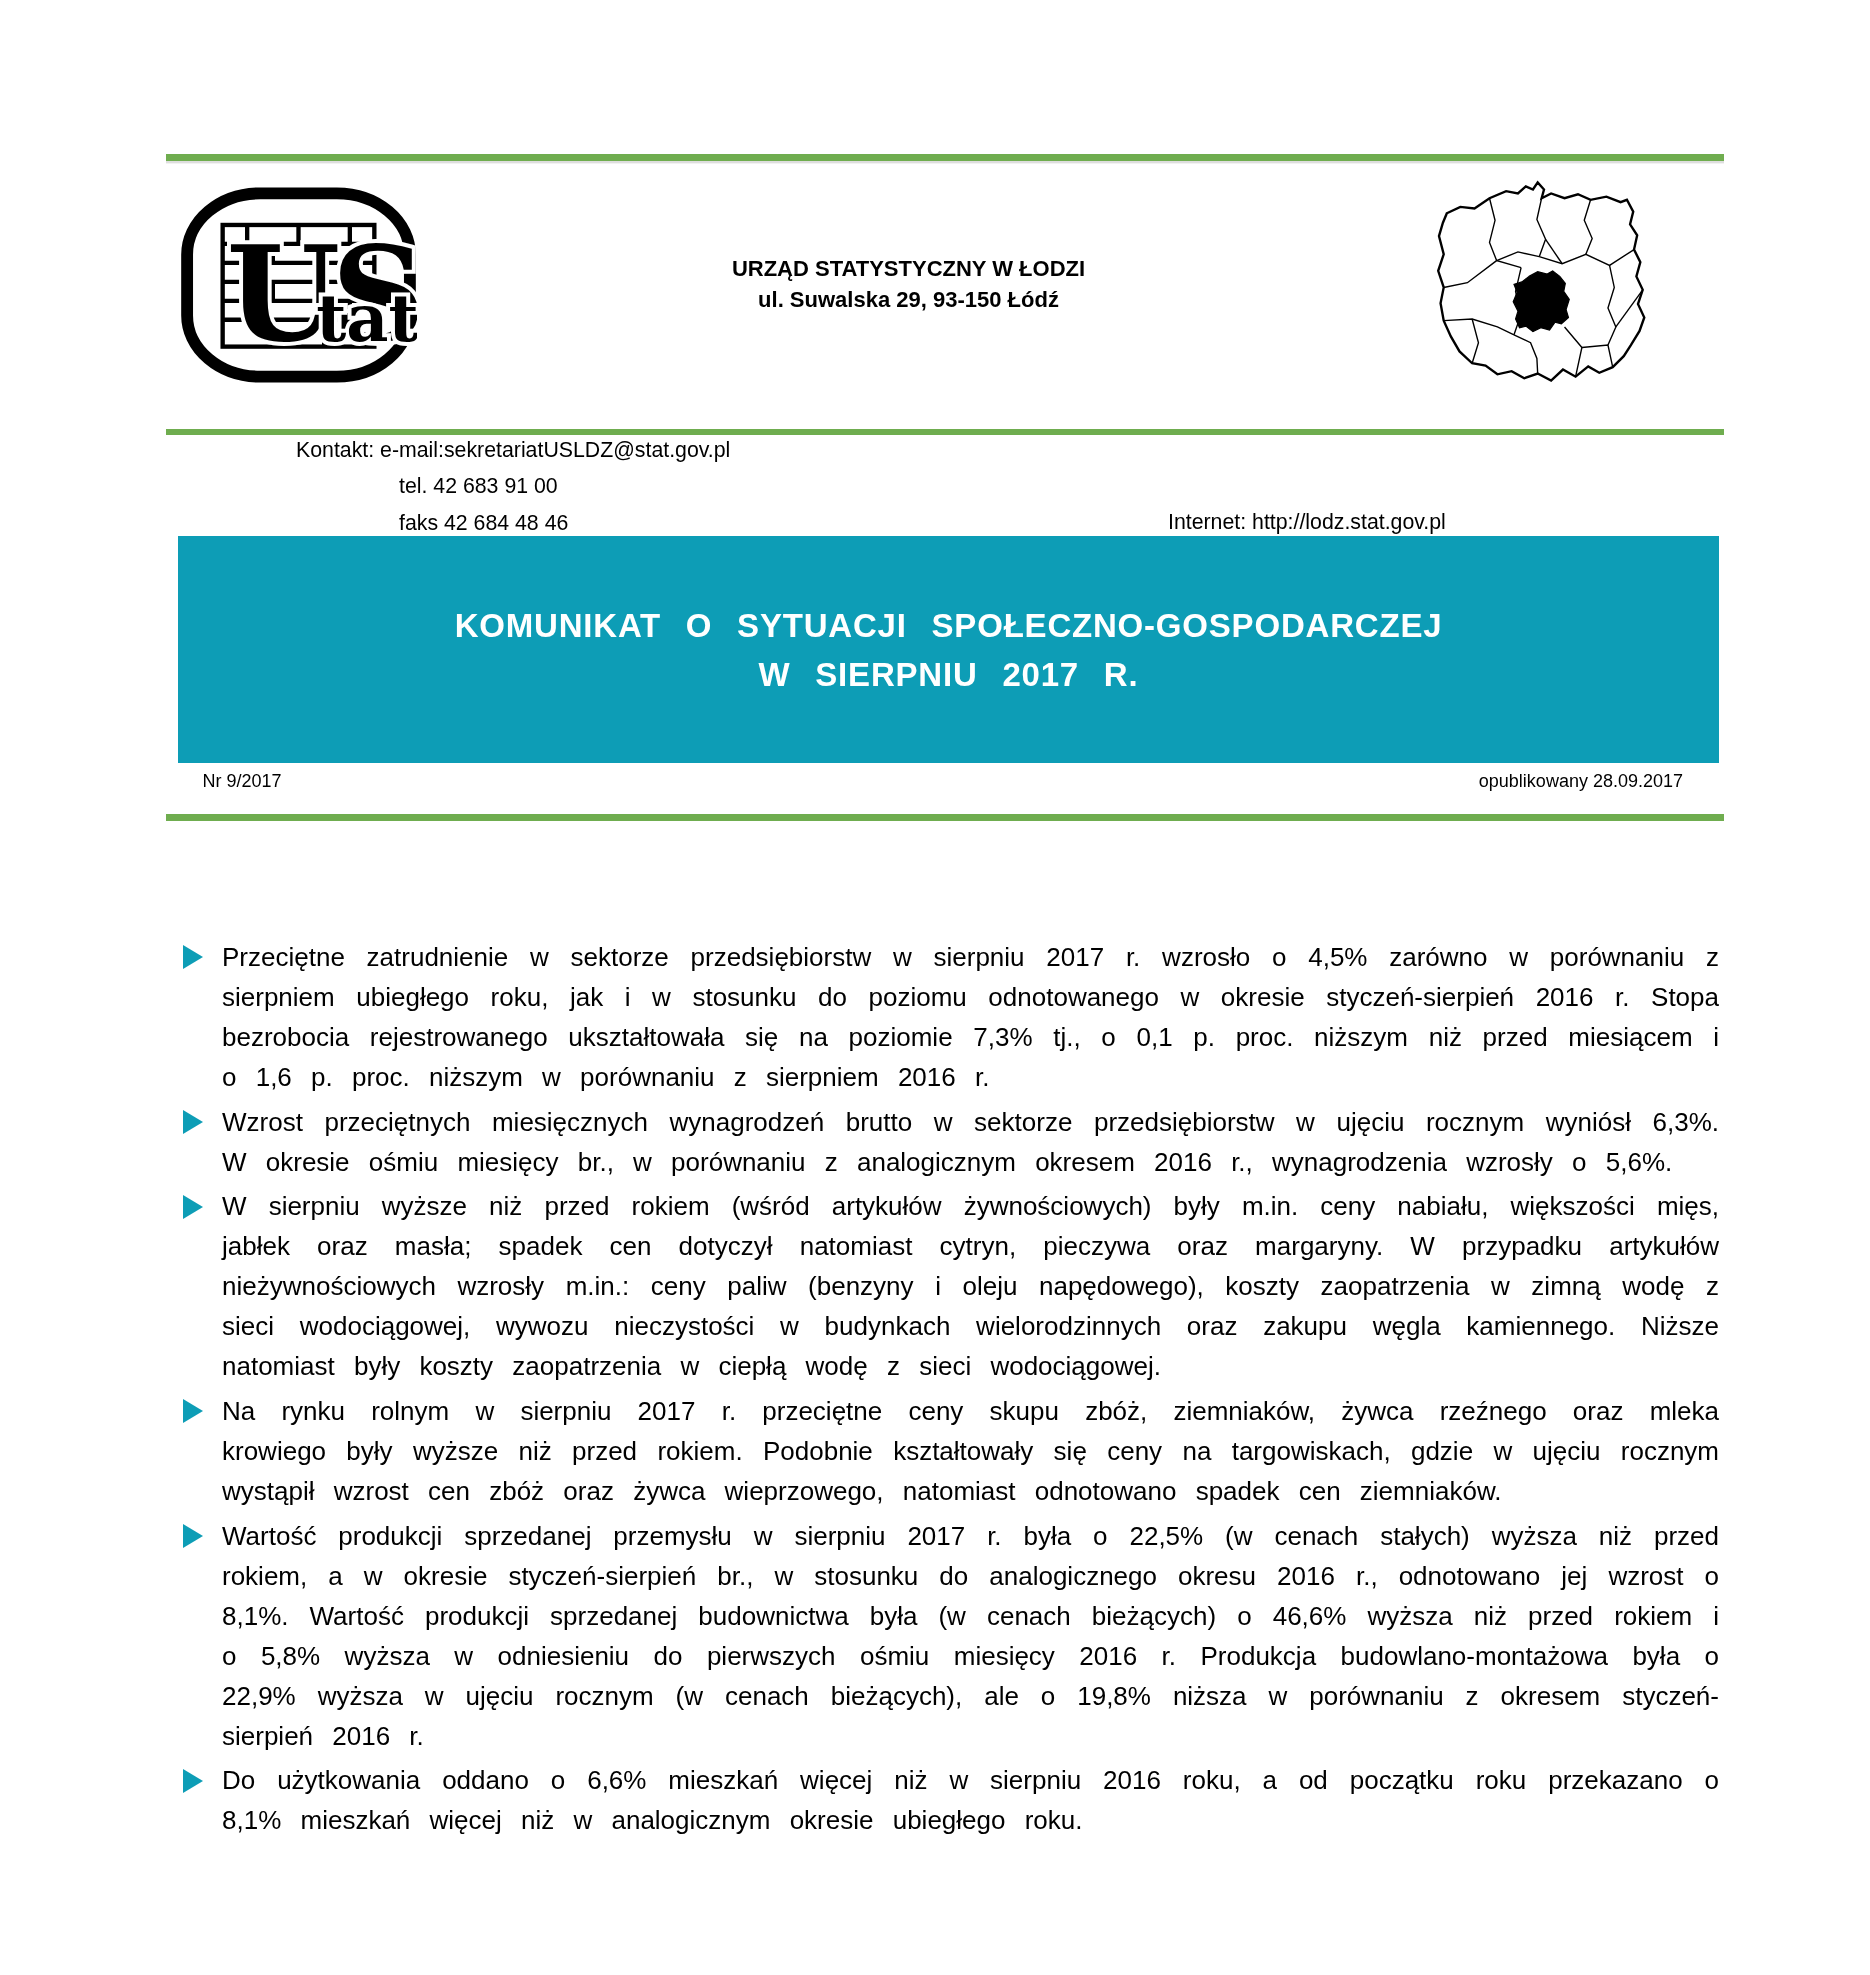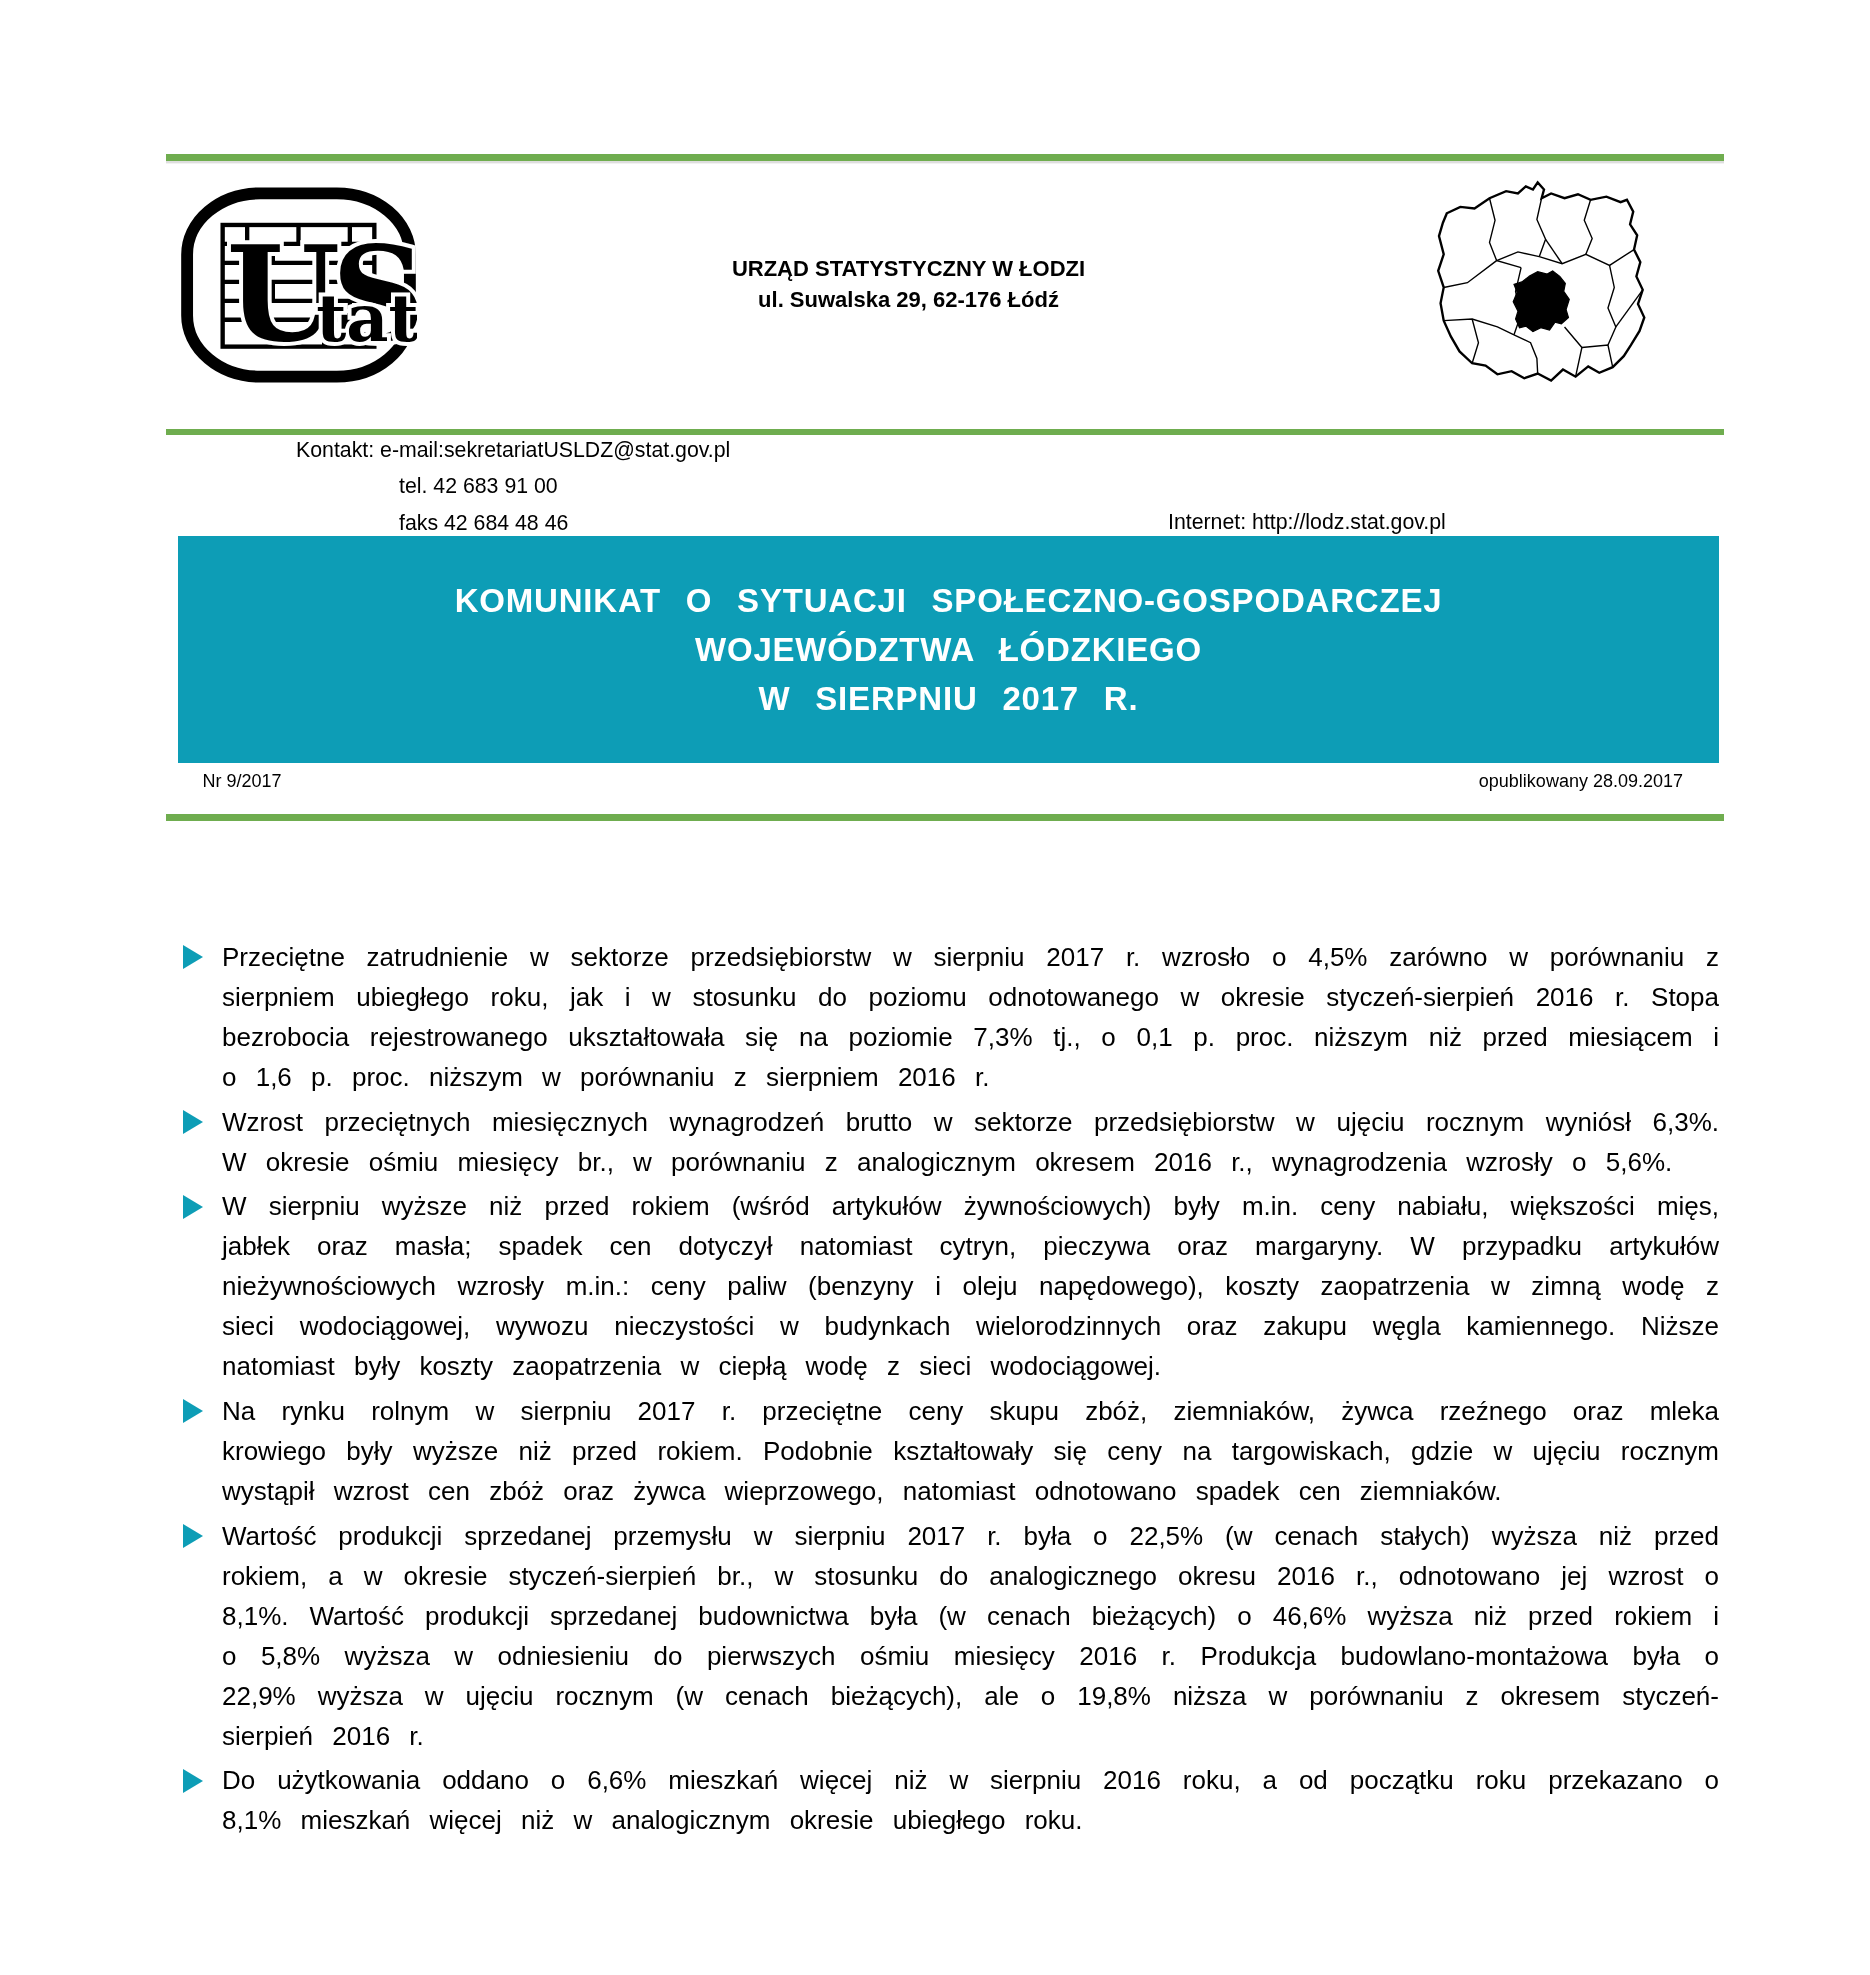--- a/index.html
+++ b/index.html
@@ -102,21 +102,21 @@
     </g>
     <g style="paint-order: stroke; stroke: #ffffff; stroke-width: 20; fill:#000; font-weight:bold;">
       <text x="118" y="388" font-size="330" letter-spacing="-22">US</text>
       <text x="345" y="392" font-size="165">tat</text>
     </g>
   </svg>
 </div>
 
 <div class="abs org-block">
   <div>URZĄD STATYSTYCZNY W ŁODZI</div>
-  <div>ul. Suwalska 29, 62-176 Łódź</div>
+  <div>ul. Suwalska 29, 93-150 Łódź</div>
 </div>
 
 <div class="abs map-box">
   <svg viewBox="0 0 630 580" width="249" height="229">
     <path d="M 88,112 L 122,96 L 158,100 L 196,74 L 238,56 L 268,62 L 288,44 L 306,52 L 318,34 L 334,52 L 328,74 L 352,62
              L 386,74 L 420,64 L 452,78 L 492,70 L 528,84 L 544,78
              L 560,108 L 552,140 L 570,168 L 562,204 L 578,236 L 568,272 L 584,306 L 572,342 L 588,376 L 576,410
              L 554,446 L 536,474 L 508,502
              L 474,516 L 446,500 L 414,526 L 382,508 L 352,536 L 318,518 L 284,530 L 252,512 L 216,520 L 186,498 L 152,492
              L 120,462 L 98,424 L 80,384 L 72,340 L 80,300 L 66,258 L 80,216 L 68,170 L 78,136 Z" fill="#ffffff" stroke="#000" stroke-width="6"></path>
@@ -145,21 +145,20 @@
 
 <div class="green-bar second"></div>
 
 <div class="contact-line c-email">Kontakt: e-mail:sekretariatUSLDZ@stat.gov.pl</div>
 <div class="contact-line c-tel">tel. 42 683 91 00</div>
 <div class="contact-line c-internet">Internet: http://lodz.stat.gov.pl</div>
 <div class="contact-line c-faks">faks 42 684 48 46</div>
 
 <div class="abs banner">
   <div>KOMUNIKAT O SYTUACJI SPOŁECZNO-GOSPODARCZEJ</div>
-  <div>WOJEWÓDZTWA ŁÓDZKIEGO</div>
   <div>W SIERPNIU 2017 R.</div>
 </div>
 
 <div class="abs meta-row">
   <span class="meta-issue">Nr 9/2017</span>
   <span class="meta-published">opublikowany 28.09.2017</span>
 </div>
 
 <div class="green-bar third"></div>
 

